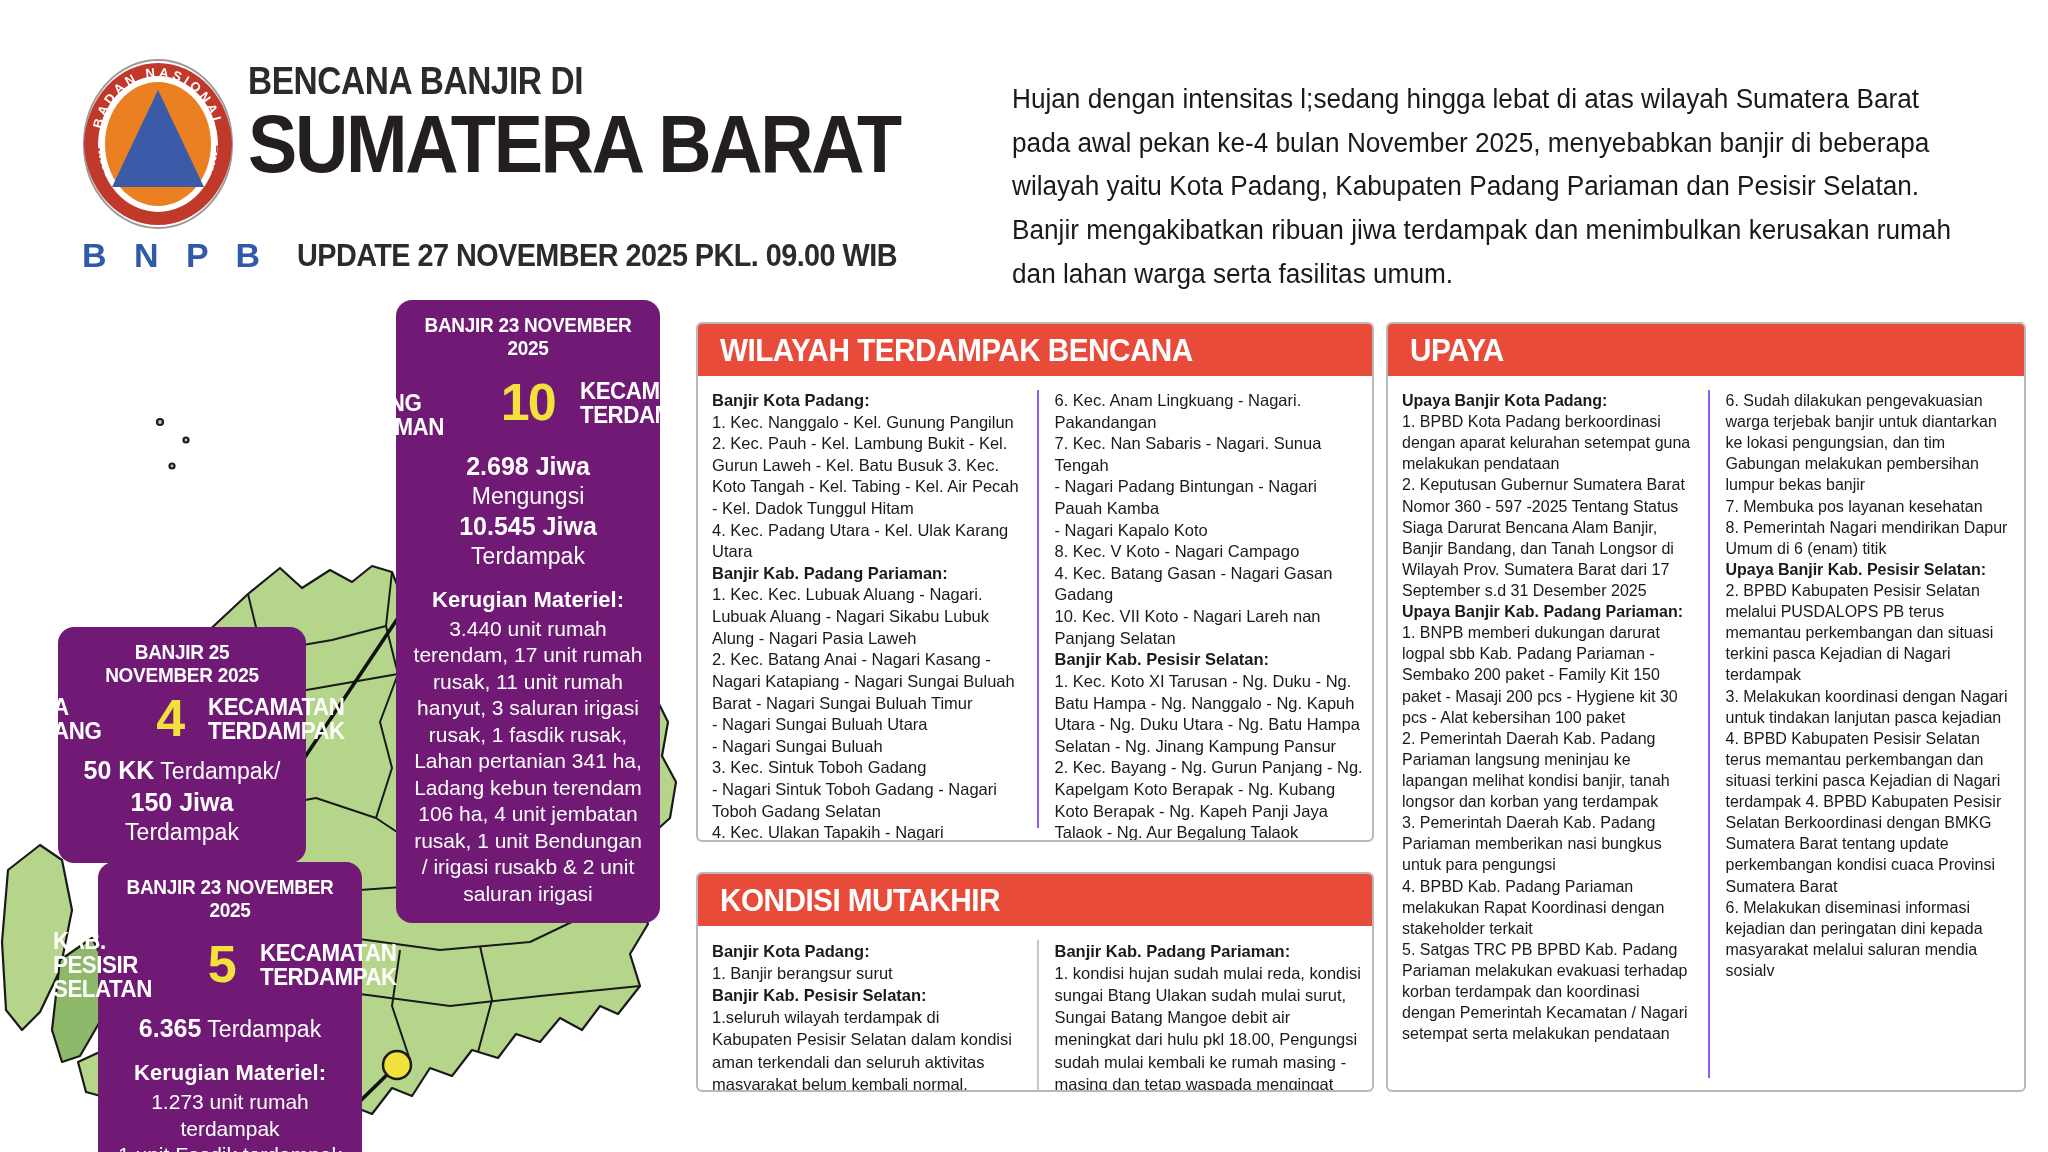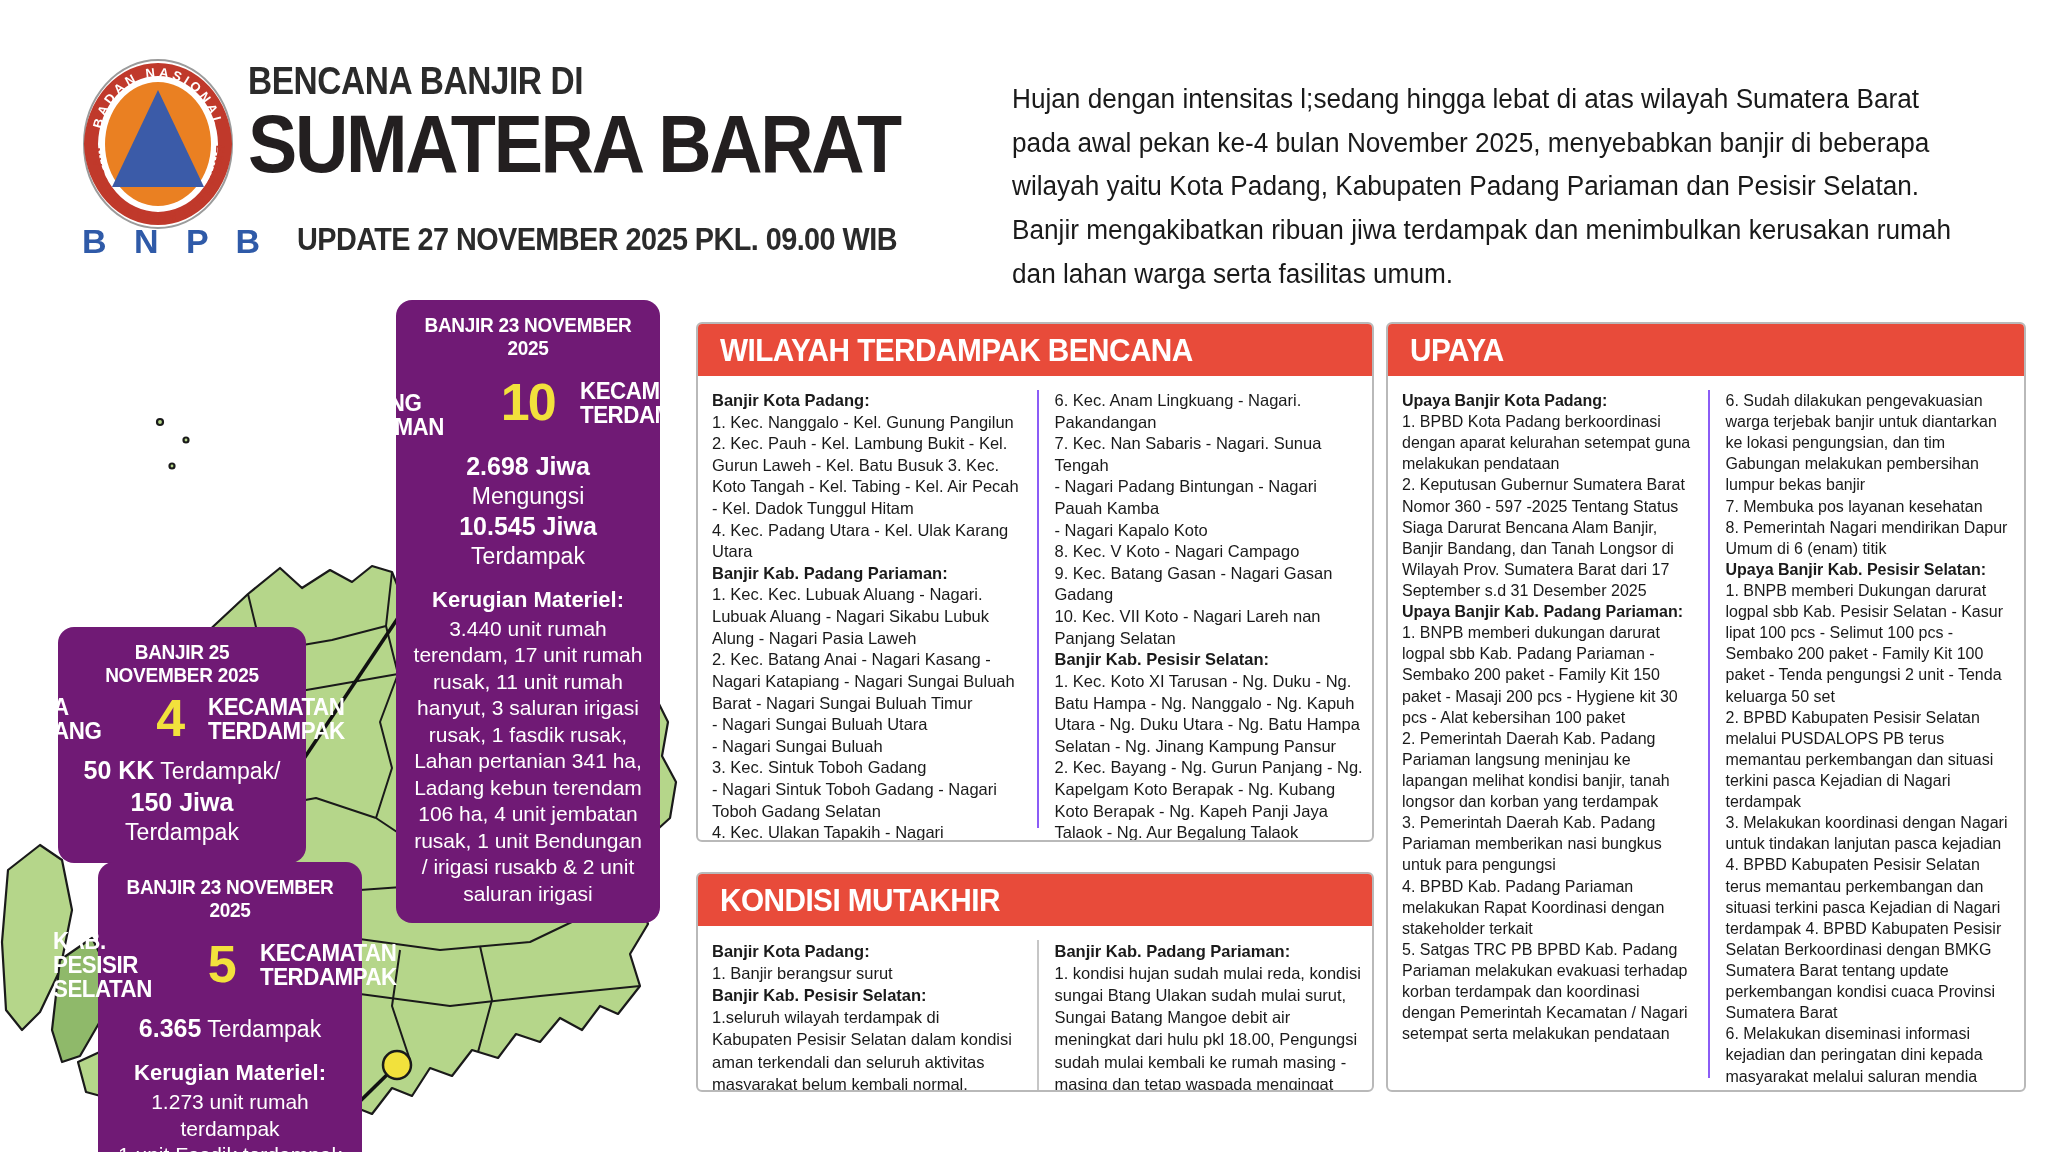--- a/index.html
+++ b/index.html
@@ -19,21 +19,21 @@
   .title-block { position: absolute; left: 248px; top: 62px; }
   .title-small {
     font-size: 38px; font-weight: bold; letter-spacing: -0.5px;
     color: #2b2b2b; line-height: 1; transform: scaleX(0.88); transform-origin: left center;
   }
   .title-big {
     font-size: 82px; font-weight: bold; letter-spacing: -2.5px;
     color: #231f20; line-height: 1.02; margin-top: 2px;
     transform: scaleX(0.9); transform-origin: left center;
   }
-  .bnpb-row { position: absolute; left: 82px; top: 222px; display: flex; align-items: flex-start; }
+  .bnpb-row { position: absolute; left: 82px; top: 236px; display: flex; align-items: center; }
   .bnpb-text {
     font-size: 34px; font-weight: bold; color: #2f5aa8; letter-spacing: 9px;
   }
   .update-text {
     margin-left: 28px; font-size: 31px; font-weight: bold; color: #2b2b2b;
     letter-spacing: -0.6px; transform: scaleX(0.93); transform-origin: left center;
   }
 
   .intro {
     position: absolute; left: 1012px; top: 78px; width: 1000px;
@@ -304,21 +304,21 @@
             <p>4. Kec. Ulakan Tapakih - Nagari Kampuang Galapuang Ulakan</p>
           </div>
       </div>
       <div class="col divided">
         <div class="txt">
             <p>6. Kec. Anam Lingkuang - Nagari. Pakandangan</p>
             <p>7. Kec. Nan Sabaris - Nagari. Sunua Tengah</p>
             <p>- Nagari Padang Bintungan - Nagari Pauah Kamba</p>
             <p>- Nagari Kapalo Koto</p>
             <p>8. Kec. V Koto - Nagari Campago</p>
-            <p>9. Kec. Batang Gasan - Nagari Gasan Gadang</p>
+            <p>4. Kec. Batang Gasan - Nagari Gasan Gadang</p>
             <p>10. Kec. VII Koto - Nagari Lareh nan Panjang Selatan</p>
             <p class="b">Banjir Kab. Pesisir Selatan:</p>
             <p>1. Kec. Koto XI Tarusan - Ng. Duku - Ng. Batu Hampa - Ng. Nanggalo - Ng. Kapuh Utara - Ng. Duku Utara - Ng. Batu Hampa Selatan - Ng. Jinang Kampung Pansur</p>
             <p>2. Kec. Bayang - Ng. Gurun Panjang - Ng. Kapelgam Koto Berapak - Ng. Kubang Koto Berapak - Ng. Kapeh Panji Jaya Talaok - Ng. Aur Begalung Talaok</p>
           </div>
       </div>
     </div>
   </div>
 
   <div class="panel" id="panel-kondisi">
@@ -361,21 +361,20 @@
             <p>5. Satgas TRC PB BPBD Kab. Padang Pariaman melakukan evakuasi terhadap korban terdampak dan koordinasi dengan Pemerintah Kecamatan / Nagari setempat serta melakukan pendataan</p>
           </div>
       </div>
       <div class="col divided">
         <div class="txt">
             <p>6. Sudah dilakukan pengevakuasian warga terjebak banjir untuk diantarkan ke lokasi pengungsian, dan tim Gabungan melakukan pembersihan lumpur bekas banjir</p>
             <p>7. Membuka pos layanan kesehatan</p>
             <p>8.  Pemerintah Nagari mendirikan Dapur</p>
             <p>     Umum di 6 (enam) titik</p>
             <p class="b">Upaya Banjir Kab. Pesisir Selatan:</p>
-            <p>1. BNPB memberi Dukungan darurat logpal sbb Kab. Pesisir Selatan - Kasur lipat 100 pcs - Selimut 100 pcs - Sembako 200 paket - Family Kit 100 paket - Tenda pengungsi 2 unit - Tenda keluarga 50 set</p>
             <p>2. BPBD Kabupaten Pesisir Selatan melalui PUSDALOPS PB terus memantau perkembangan dan situasi terkini pasca Kejadian di Nagari terdampak</p>
             <p>3.  Melakukan koordinasi dengan Nagari untuk tindakan lanjutan pasca kejadian</p>
             <p>4. BPBD Kabupaten Pesisir Selatan terus memantau perkembangan dan situasi terkini pasca Kejadian di Nagari terdampak 4. BPBD Kabupaten Pesisir Selatan Berkoordinasi dengan BMKG Sumatera Barat tentang update perkembangan kondisi cuaca Provinsi Sumatera Barat</p>
             <p>6. Melakukan diseminasi informasi kejadian dan peringatan dini kepada masyarakat melalui saluran mendia sosialv</p>
           </div>
       </div>
     </div>
   </div>
 
 </div>

